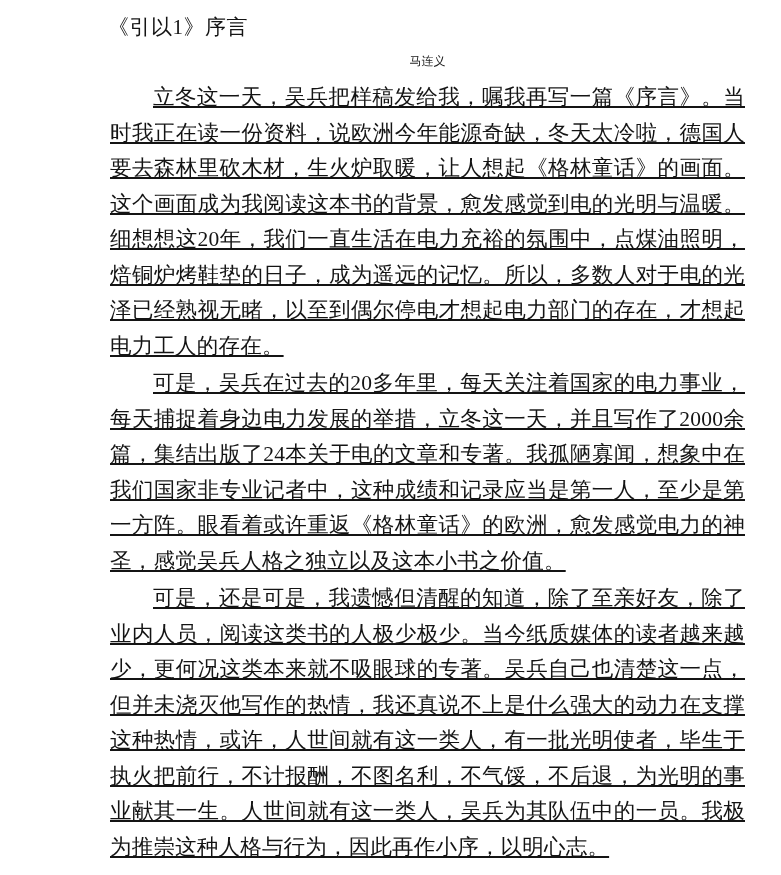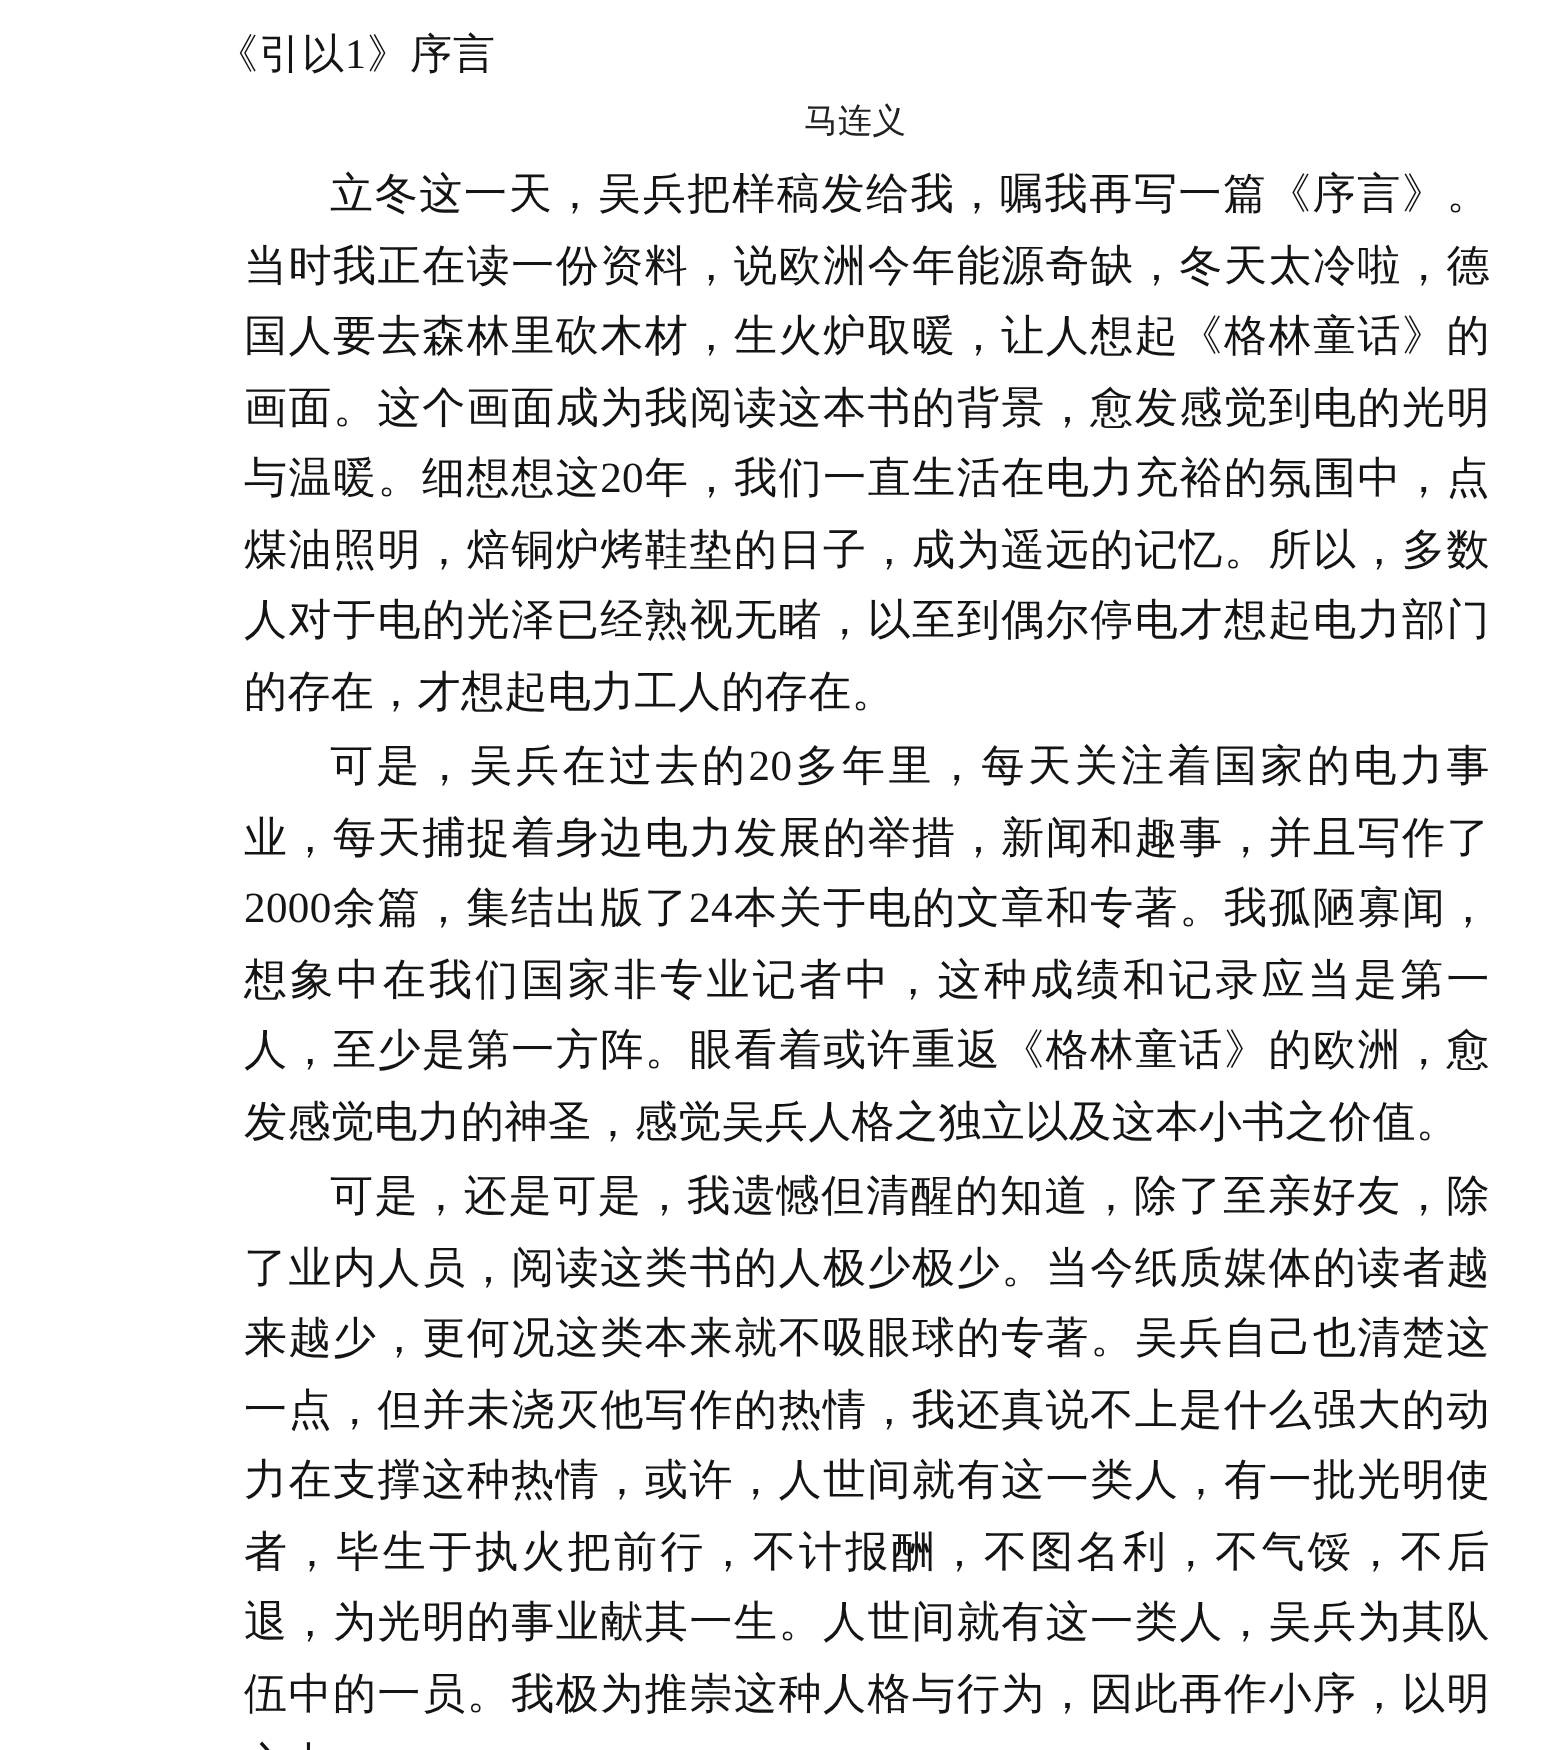--- a/index.html
+++ b/index.html
@@ -32,45 +32,46 @@
     text-align: center;
     font-size: 29px;
     font-weight: bold;
     letter-spacing: 2px;
     line-height: 40px;
     margin: 12px 0 4px 0;
     color: #0d0d0d;
   }
   .doc-author {
     text-align: center;
-    font-size: 17px;
+    font-size: 12px;
     line-height: 26px;
     margin: 0 0 6px 0;
     color: #222;
   }
   .body-text p {
     font-size: 21.5px;
     line-height: 35.5px;
     letter-spacing: 0.2px;
     text-align: justify;
     text-justify: inter-ideograph;
-    margin: 0 0 2px 12px;
+    margin: 0 0 2px 0;
     text-indent: 2em;
     color: #141414;
+    text-decoration: underline;
   }
 </style>
 </head>
 <body>
 
 <div class="page">
 
   <div class="header-line">《引以1》序言</div>
 
 
   <div class="doc-author">马连义</div>
 
   <div class="body-text">
     <p>立冬这一天，吴兵把样稿发给我，嘱我再写一篇《序言》。当时我正在读一份资料，说欧洲今年能源奇缺，冬天太冷啦，德国人要去森林里砍木材，生火炉取暖，让人想起《格林童话》的画面。这个画面成为我阅读这本书的背景，愈发感觉到电的光明与温暖。细想想这20年，我们一直生活在电力充裕的氛围中，点煤油照明，焙铜炉烤鞋垫的日子，成为遥远的记忆。所以，多数人对于电的光泽已经熟视无睹，以至到偶尔停电才想起电力部门的存在，才想起电力工人的存在。</p>
-    <p>可是，吴兵在过去的20多年里，每天关注着国家的电力事业，每天捕捉着身边电力发展的举措，新闻和趣事，并且写作了2000余篇，集结出版了24本关于电的文章和专著。我孤陋寡闻，想象中在我们国家非专业记者中，这种成绩和记录应当是第一人，至少是第一方阵。眼看着或许重返《格林童话》的欧洲，愈发感觉电力的神圣，感觉吴兵人格之独立以及这本小书之价值。</p>
+    <p>可是，吴兵在过去的20多年里，每天关注着国家的电力事业，每天捕捉着身边电力发展的举措，立冬这一天，并且写作了2000余篇，集结出版了24本关于电的文章和专著。我孤陋寡闻，想象中在我们国家非专业记者中，这种成绩和记录应当是第一人，至少是第一方阵。眼看着或许重返《格林童话》的欧洲，愈发感觉电力的神圣，感觉吴兵人格之独立以及这本小书之价值。</p>
     <p>可是，还是可是，我遗憾但清醒的知道，除了至亲好友，除了业内人员，阅读这类书的人极少极少。当今纸质媒体的读者越来越少，更何况这类本来就不吸眼球的专著。吴兵自己也清楚这一点，但并未浇灭他写作的热情，我还真说不上是什么强大的动力在支撑这种热情，或许，人世间就有这一类人，有一批光明使者，毕生于执火把前行，不计报酬，不图名利，不气馁，不后退，为光明的事业献其一生。人世间就有这一类人，吴兵为其队伍中的一员。我极为推崇这种人格与行为，因此再作小序，以明心志。</p>
   </div>
 
 </div>
 
 </body></html>

